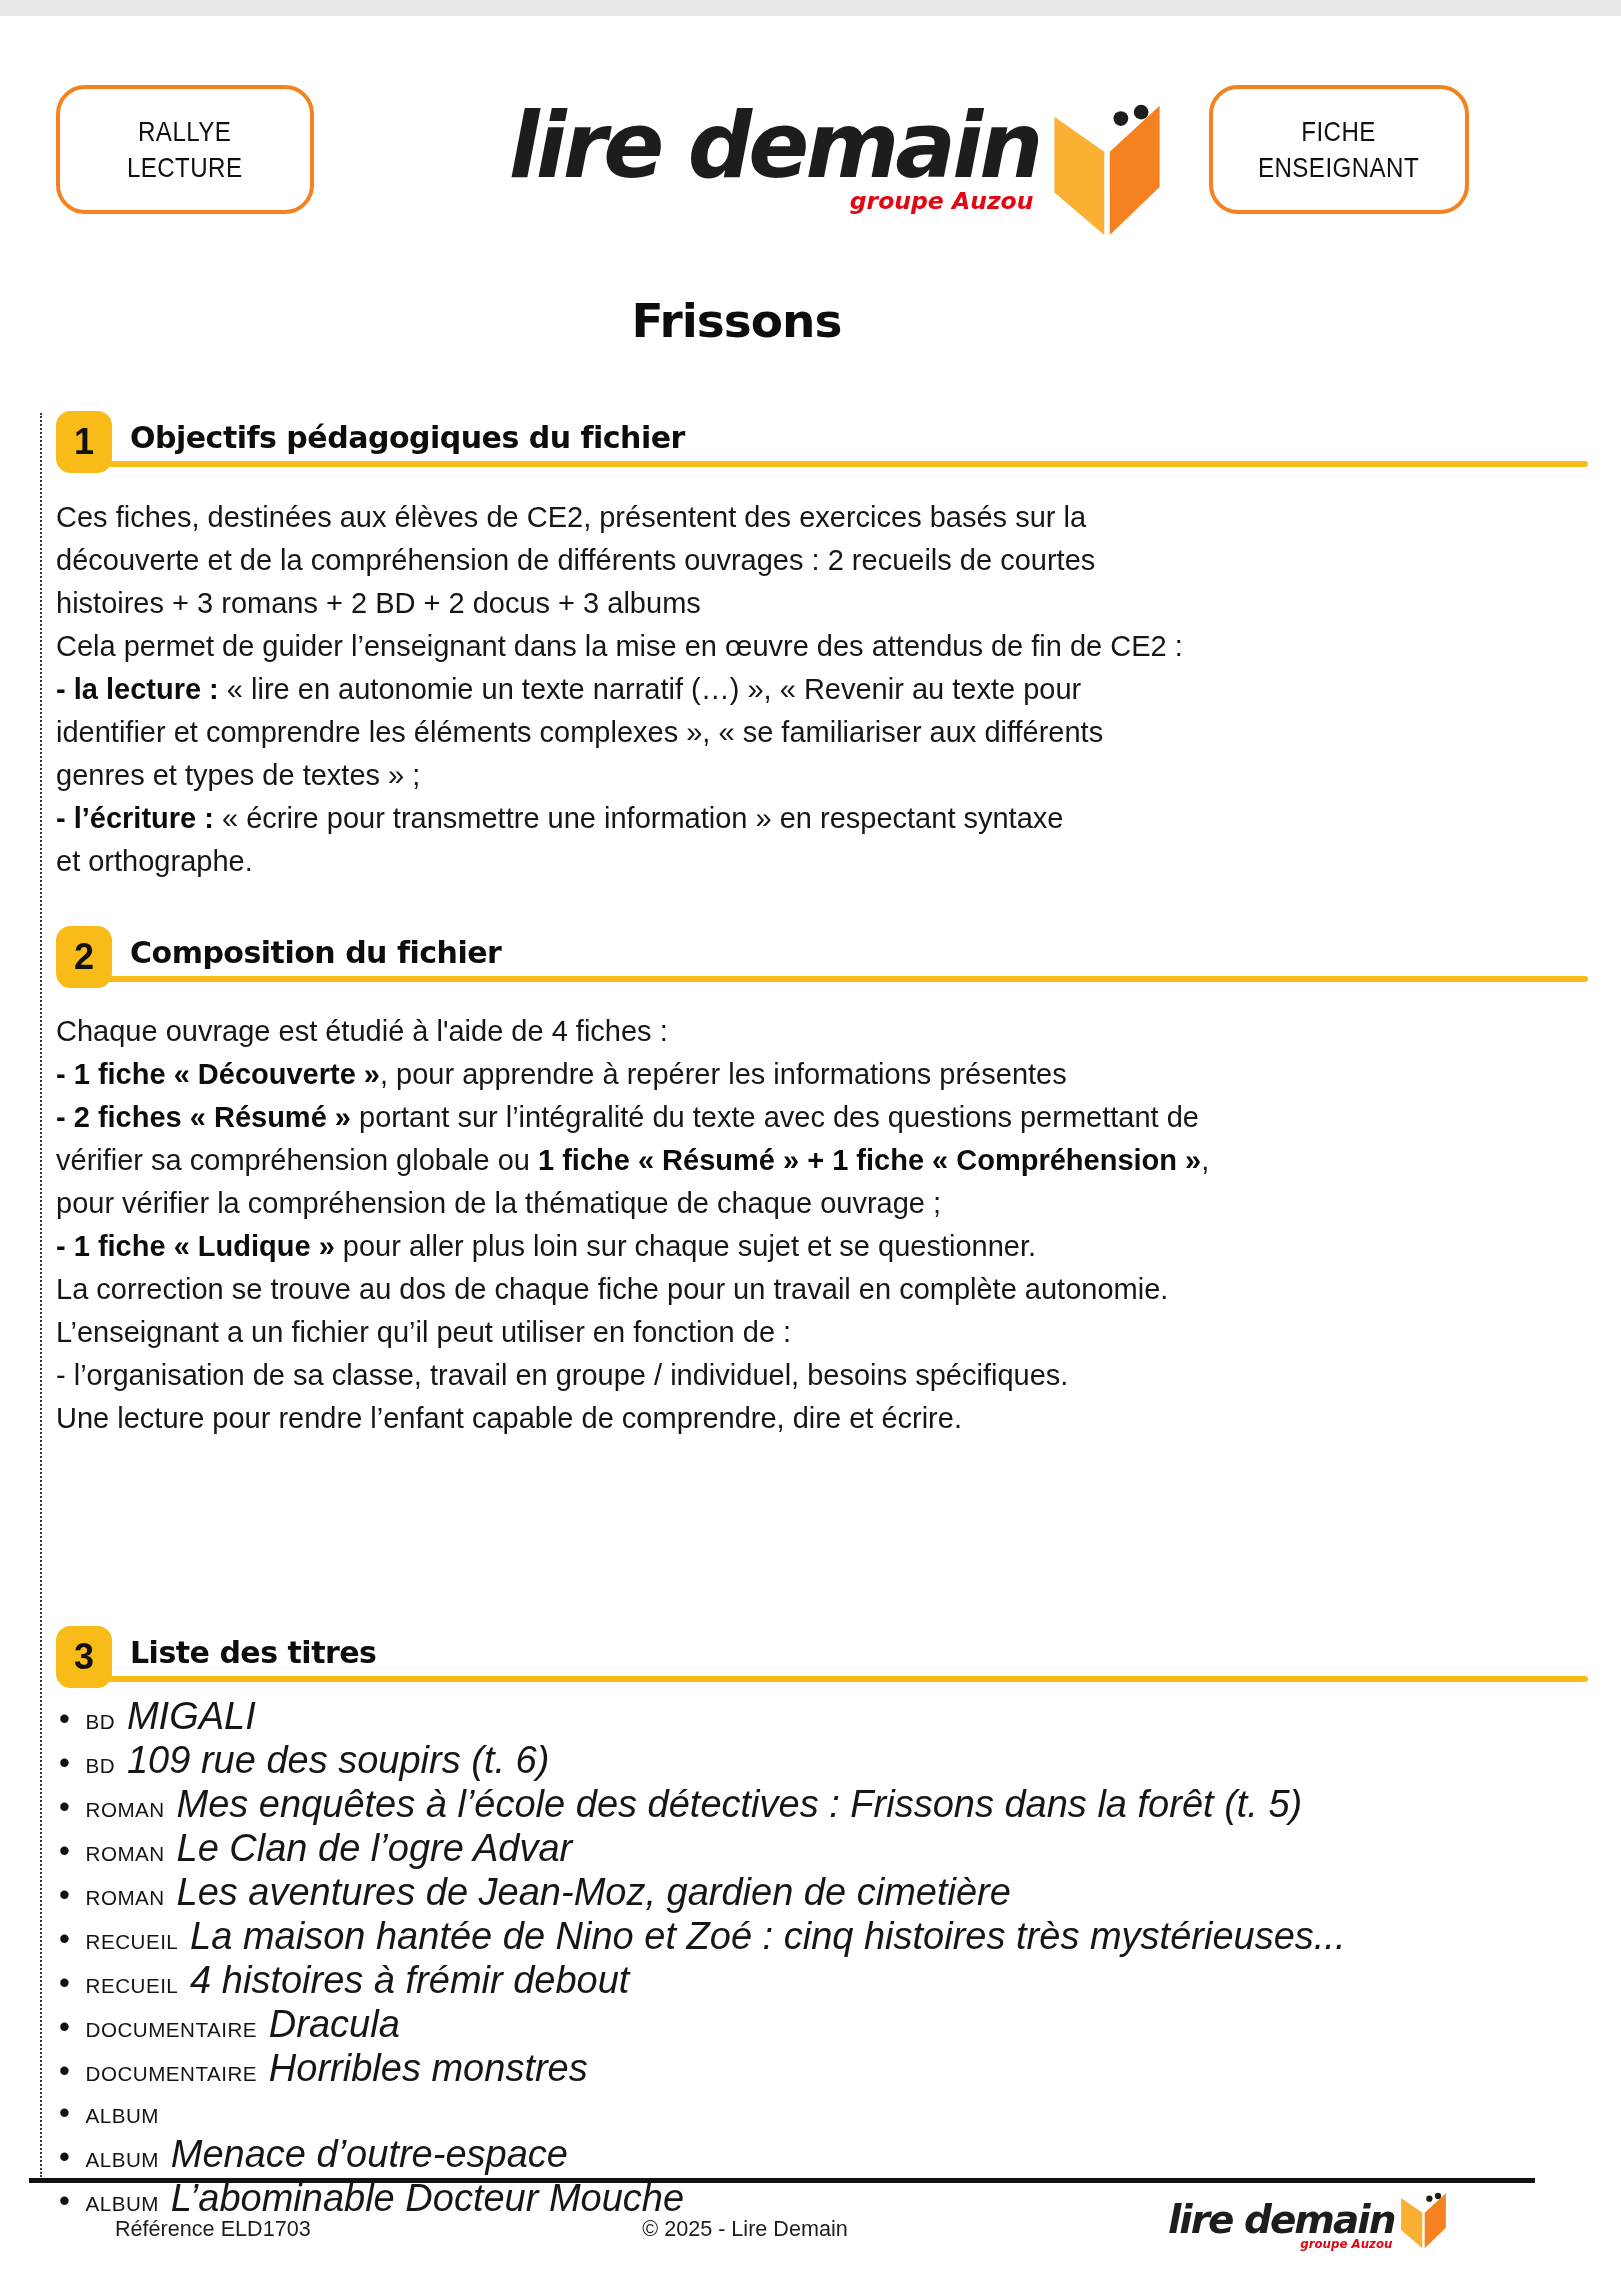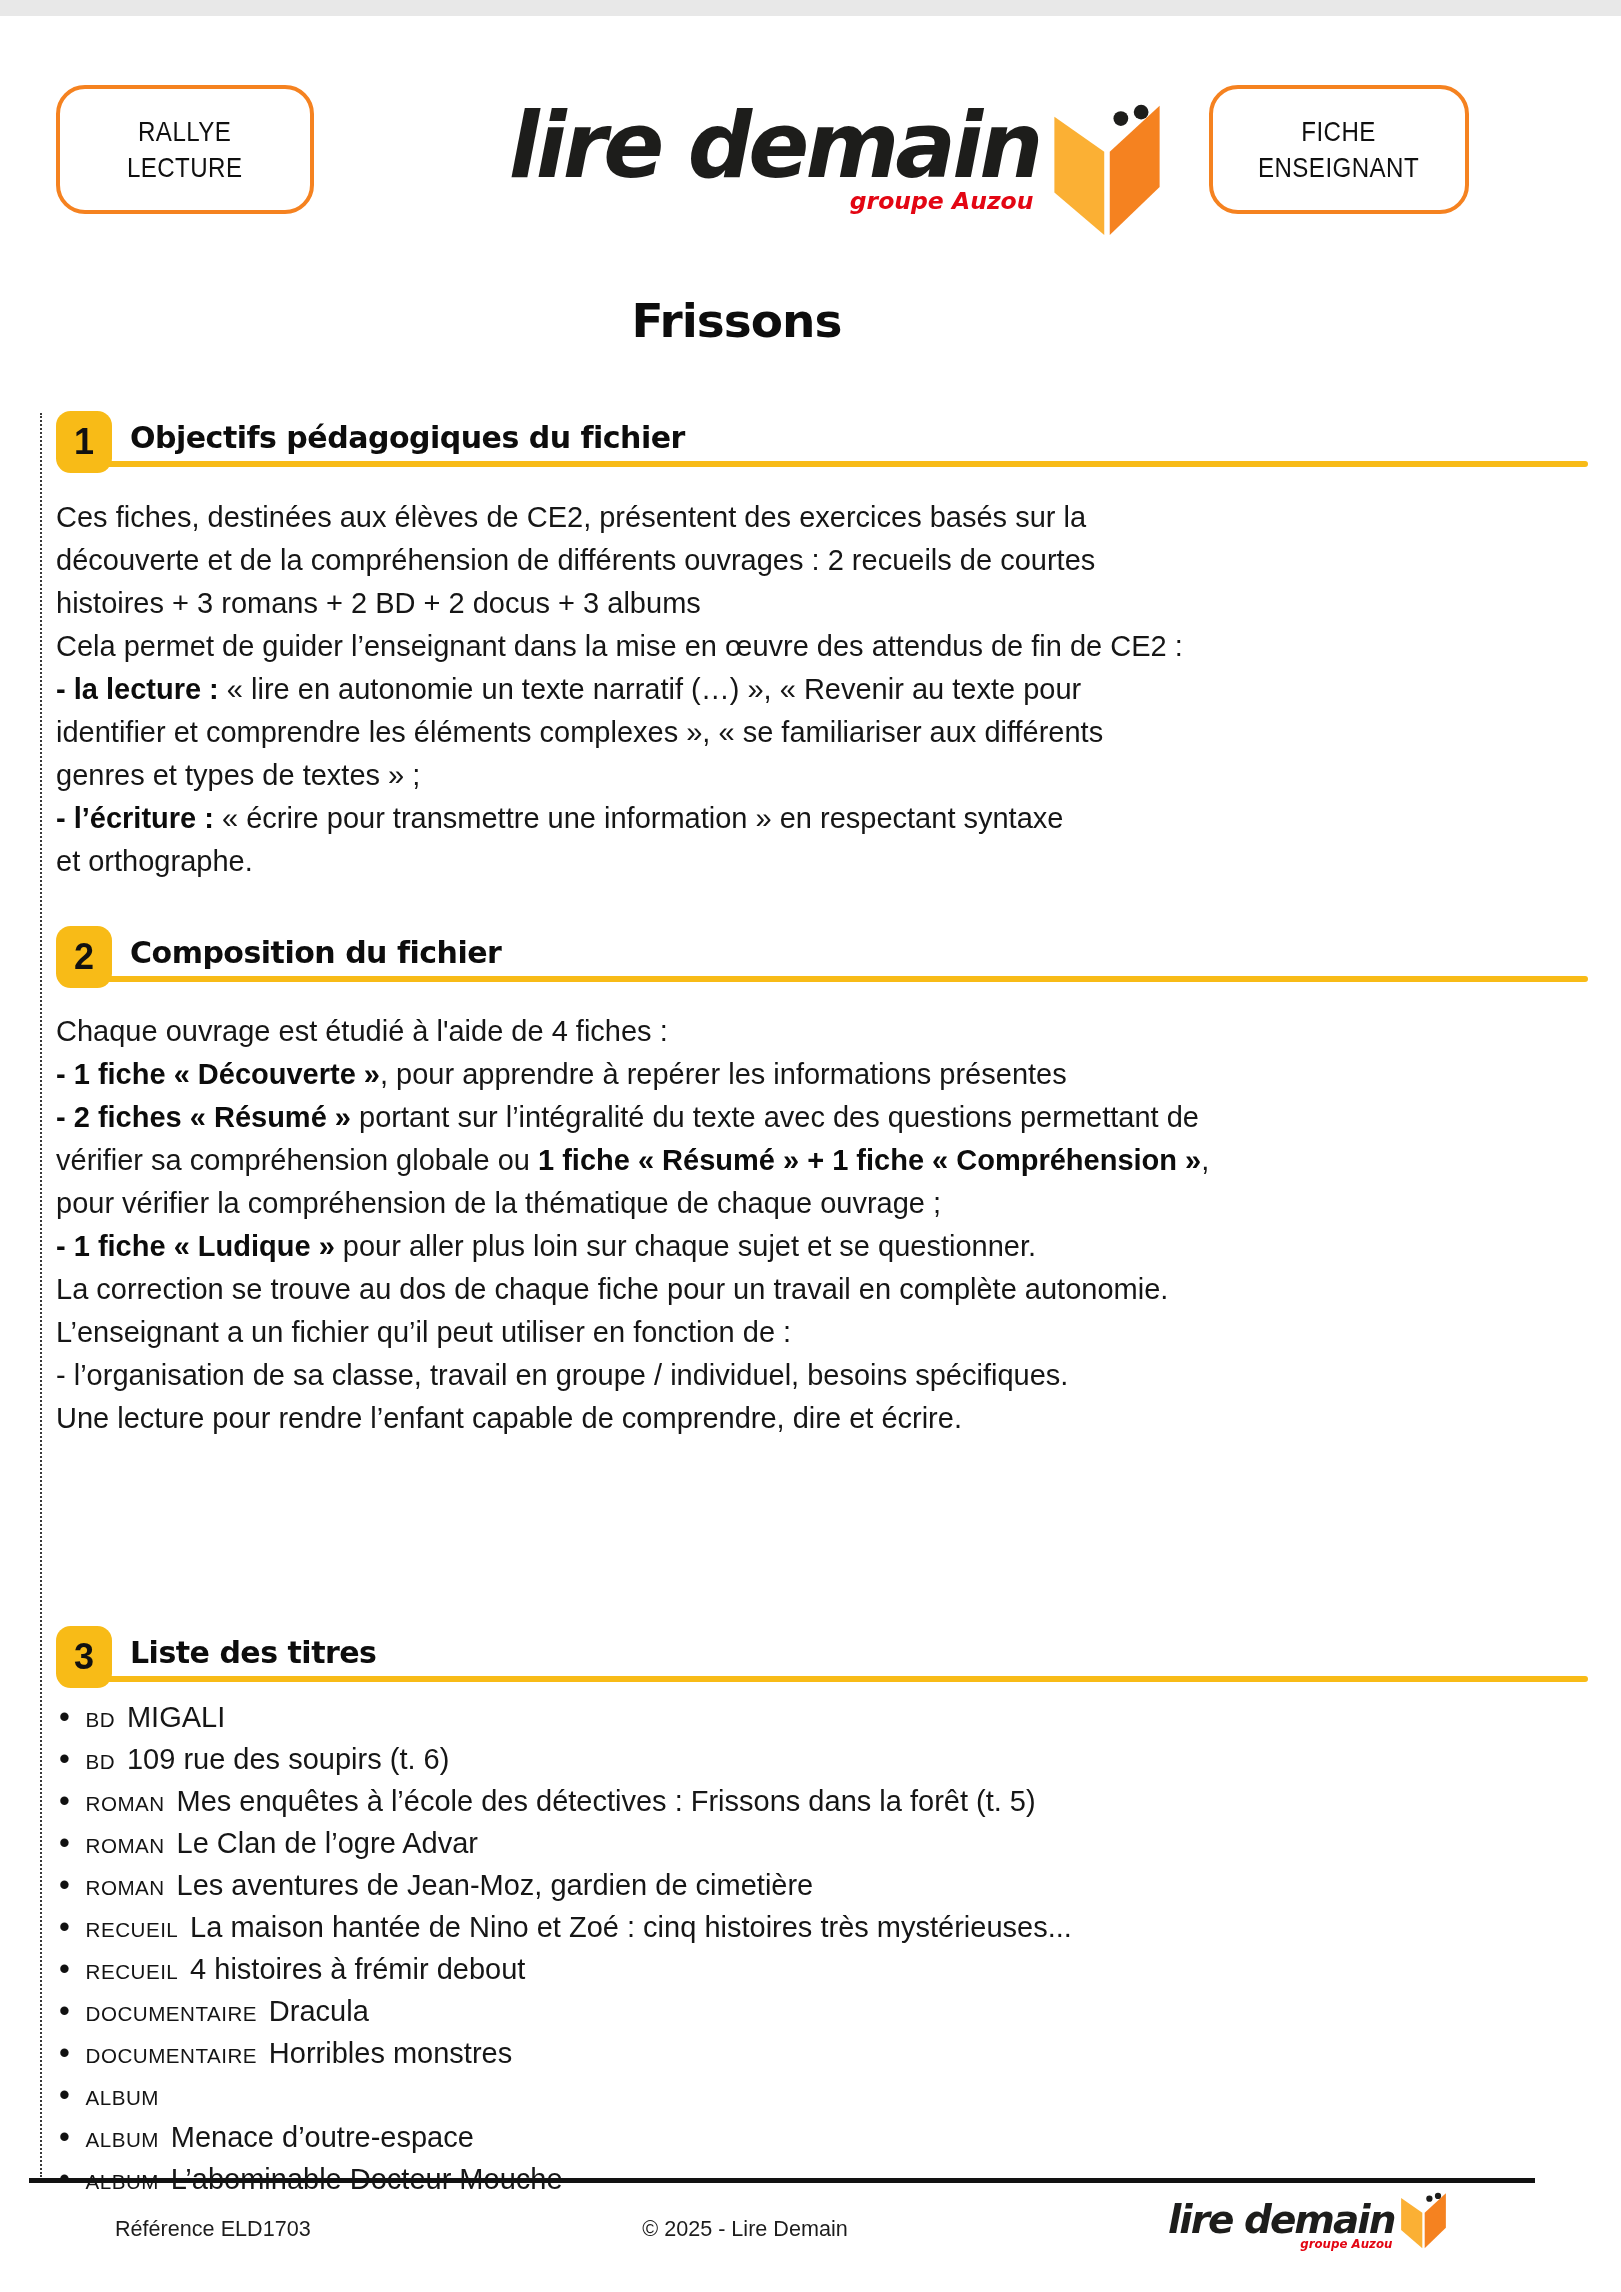--- a/index.html
+++ b/index.html
@@ -81,21 +81,21 @@
   .tl{font-size:29px;line-height:43px;white-space:nowrap;color:#161616;}
   .tl .b{font-weight:bold;color:#0c0c0c;}
   
   .titles{
     position:absolute;left:59px;width:1534px;
     margin:0;padding:0;list-style:none;
   }
   .titles li{display:flex;align-items:baseline;line-height:39px;white-space:nowrap;}
   .titles .bullet{font-size:31px;margin-right:15.7px;color:#111;}
   .titles .cat{font-size:20.6px;letter-spacing:0.5px;margin-right:11.8px;color:#141414;}
-  .titles .ttl{font-size:29px;color:#161616;}
+  .titles .ttl{font-size:38px;font-style:italic;color:#161616;}
   
   .cut-line{
     position:absolute;left:40px;top:397px;height:1764px;width:0;
     border-left:2.9px dotted #3a3a3a;
   }
   
   .footer-rule{position:absolute;top:2162px;left:29px;width:1506px;height:4.9px;background:#121212;}
   .footer-ref{position:absolute;top:2200px;left:115px;font-size:21.6px;color:#1c1c1c;text-align:center;}
   .footer-copy{position:absolute;top:2200px;left:0;width:1490px;text-align:center;font-size:21.6px;color:#1c1c1c;}
 </style>

